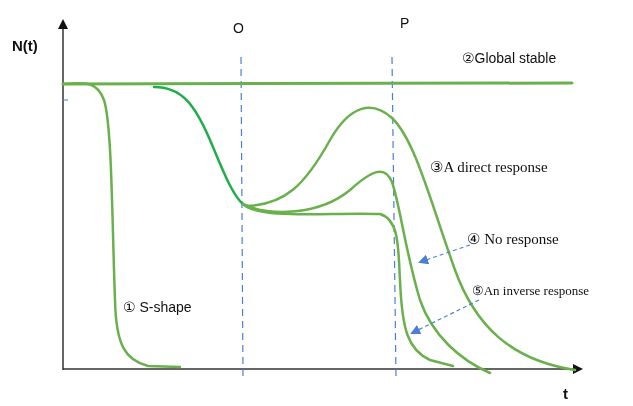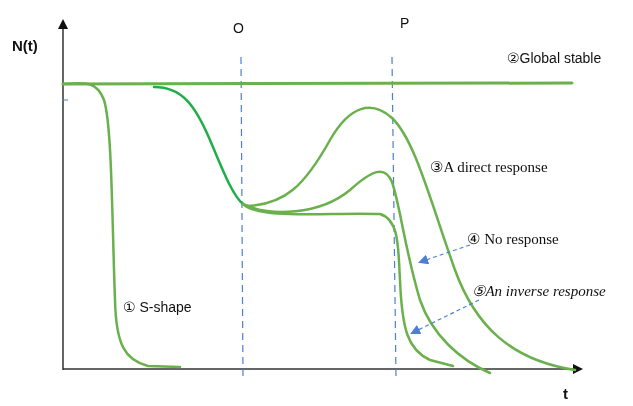--- a/index.html
+++ b/index.html
@@ -55,17 +55,17 @@
       <line x1="479" y1="300" x2="412" y2="333" stroke="#4a7fd4" stroke-width="1.2" stroke-dasharray="4,3" marker-end="url(#blueArrow)"></line>
     </g>
   </svg>
 
   <div class="lbl sans" style="left:12px; top:38px; font-size:15px; font-weight:bold;">N(t)</div>
   <div class="lbl sans" style="left:563px; top:386px; font-size:15px; font-weight:bold;">t</div>
   <div class="lbl sans" style="left:233px; top:21px; font-size:14px;">O</div>
   <div class="lbl sans" style="left:400px; top:16px; font-size:14px;">P</div>
 
   <div class="lbl sans" style="left:123px; top:300px; font-size:14px;">① S-shape</div>
-  <div class="lbl sans" style="left:462px; top:51px; font-size:14px;margin-left:45px;">②Global stable</div>
+  <div class="lbl sans" style="left:462px; top:51px; font-size:14px;">②Global stable</div>
   <div class="lbl serif" style="left:467px; top:232px; font-size:15px;">④  No response</div>
   <div class="lbl serif" style="left:430px; top:160px; font-size:15px;">③A direct response</div>
-  <div class="lbl serif" style="left:472px; top:284px; font-size:15px;font-style:italic;">⑤An inverse response</div>
+  <div class="lbl serif" style="left:472px; top:284px; font-size:13px;">⑤An inverse response</div>
 </div>
 
 </body></html>

